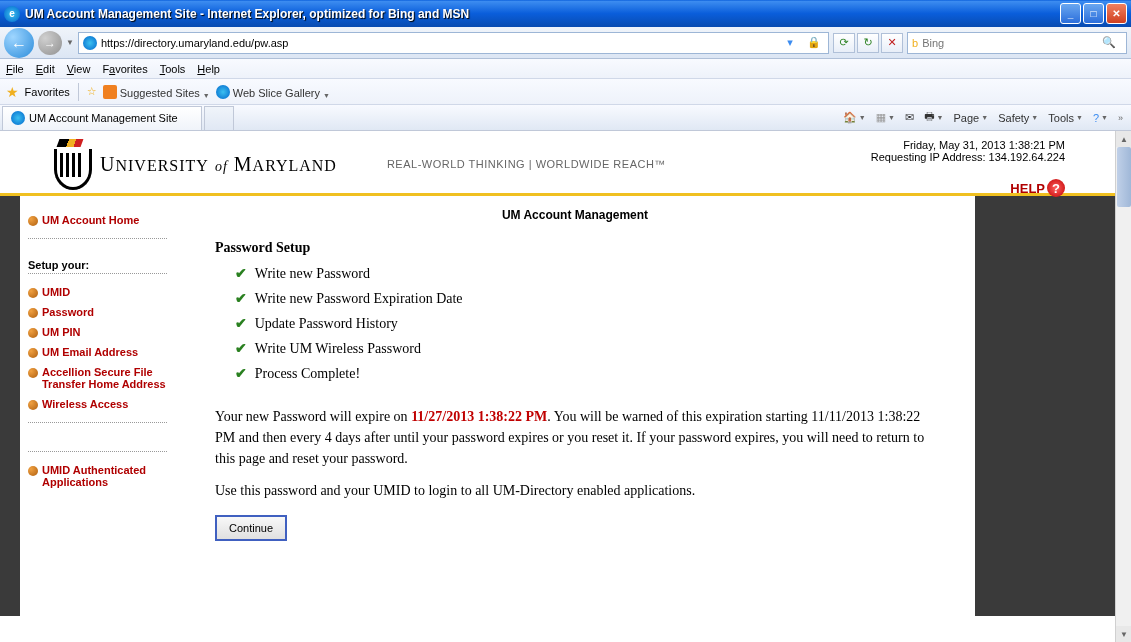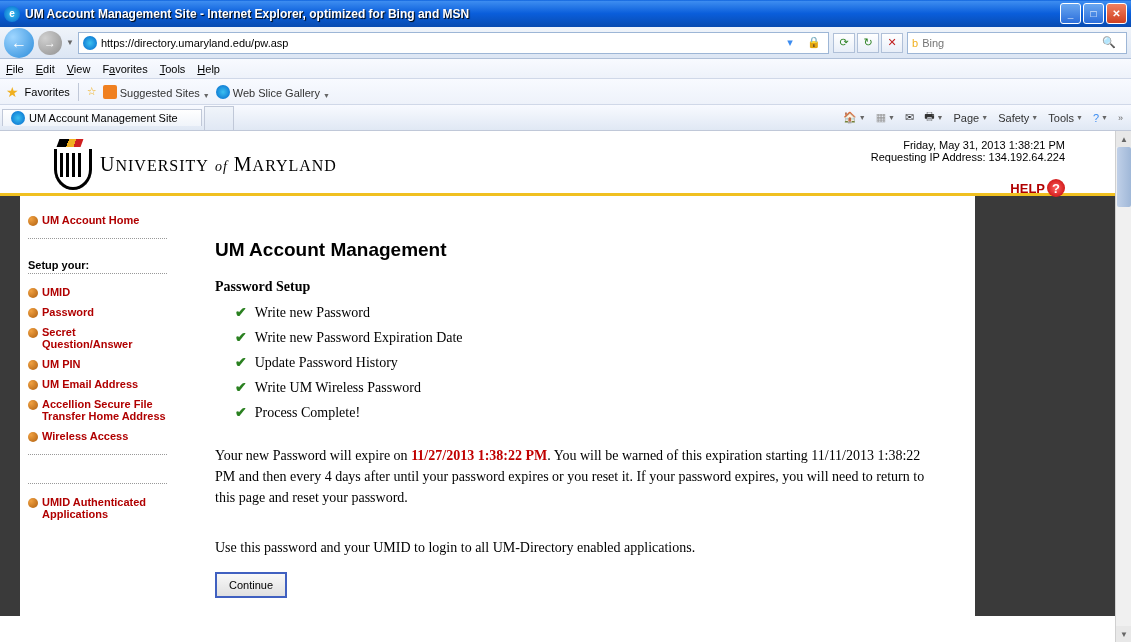--- a/index.html
+++ b/index.html
@@ -38,21 +38,21 @@
 
 .favbar { height: 26px; background: linear-gradient(#f8faff, #eef2fa); border-bottom: 1px solid #d0d8e8; display: flex; align-items: center; padding: 0 6px; gap: 6px; font-size: 11px; }
 .fav-star { color: #f0b020; font-size: 14px; }
 .fav-sep { width: 1px; height: 18px; background: #c0c8d8; margin: 0 2px; }
 .fav-link { display: flex; align-items: flex-end; gap: 3px; cursor: pointer; color: #333; }
 .fav-icon-orange { width: 14px; height: 14px; background: #f08020; border-radius: 2px; }
 .fav-icon-blue { width: 14px; height: 14px; background: radial-gradient(circle, #3cc0f0, #0066cc); border-radius: 50%; }
 
 
 .tabbar { height: 26px; background: linear-gradient(#f8faff, #e0e8f4); border-bottom: 1px solid #c0c8d8; display: flex; align-items: center; }
-.tab { height: 17px; background: linear-gradient(#fff, #f0f4fa); border: 1px solid #c0c8d8; border-bottom: none; display: flex; align-items: center; padding: 0 8px; gap: 4px; font-size: 11px; min-width: 200px; margin-left: 2px; }
+.tab { height: 24px; background: linear-gradient(#fff, #f0f4fa); border: 1px solid #c0c8d8; border-bottom: none; display: flex; align-items: center; padding: 0 8px; gap: 4px; font-size: 11px; min-width: 200px; margin-left: 2px; }
 .tab-icon { width: 14px; height: 14px; background: radial-gradient(circle, #3cc0f0, #0066cc); border-radius: 50%; }
 .tab-new { width: 30px; height: 24px; background: linear-gradient(#f0f4fa, #e0e8f4); border: 1px solid #c0c8d8; border-bottom: none; margin-left: 2px; }
 .tab-spacer { flex: 1; }
 .cmd-bar { display: flex; align-items: center; gap: 10px; padding: 0 8px; font-size: 11px; color: #333; }
 .cmd-item { display: flex; align-items: center; gap: 2px; cursor: pointer; }
 .cmd-drop { font-size: 7px; color: #666; }
 
 
 .page-viewport { height: 511px; overflow: hidden; position: relative; background: #fff; }
 .scrollbar { position: absolute; right: 0; top: 0; width: 16px; height: 100%; background: #f0f0f0; border-left: 1px solid #d0d0d0; }
@@ -90,26 +90,26 @@
 .side-black.left { width: 20px; }
 .main-content { flex: 1; background: #fff; display: flex; }
 
 .sidebar { width: 155px; padding: 14px 8px; font-size: 11px; }
 .sidebar-title { margin-top: 20px; margin-bottom: 8px; border-bottom: 1px dotted #999; padding-bottom: 2px; }
 .side-link { display: flex; align-items: flex-start; gap: 4px; color: #b00000; font-weight: bold; padding: 4px 0; cursor: pointer; }
 .side-bullet { width: 10px; height: 10px; background: radial-gradient(circle at 30% 30%, #f0a040, #b06010); border-radius: 50%; flex-shrink: 0; margin-top: 2px; }
 .side-hr { border: none; border-top: 1px dotted #999; margin: 8px 0; }
 
 .content-area { flex: 1; padding: 12px 40px; font-family: 'Times New Roman', serif; font-size: 14px; }
-.page-heading { font-family: Verdana, sans-serif; font-size: 19px; font-weight: bold; margin-bottom: 18px; margin-top: 31px; }
+.page-heading { font-family: Verdana, sans-serif; font-size: 12px; font-weight: bold; text-align: center; margin-bottom: 18px; }
 .section-title { font-weight: bold; margin-bottom: 5px; }
 .check-list { margin-left: 20px; margin-bottom: 20px; }
 .check-item { display: flex; align-items: center; gap: 8px; padding: 4px 0; }
 .check-mark { color: #2a8020; font-weight: bold; font-size: 14px; }
-.expire-text { line-height: 1.5; margin-bottom: 32px; font-family: Liberation Serif, serif; }
+.expire-text { line-height: 1.5; margin-bottom: 14px; font-family: Liberation Serif, serif; }
 .red-date { color: #c00000; font-weight: bold; }
 .login-text { margin-bottom: 16px; }
 .continue-btn { background: linear-gradient(#f8f8f8, #e0e0e0); border: 2px solid #4060c0; padding: 5px 12px; font-family: Tahoma, sans-serif; font-size: 11px; cursor: pointer; }
 
 .dark-right { width: 140px; background: #3a3a3a; height: 420px; }
 </style>
 </head>
 <body>
 
 <div class="titlebar">
@@ -216,20 +216,21 @@
                 <span></span>
                 <span></span>
                 <span></span>
                 <span></span>
               </div>
           </div>
           <div class="logo-text">
             <div class="logo-line1"><span>U</span><span style="font-size:16px">NIVERSITY</span> <span class="small">of</span><span> M</span><span style="font-size:16px">ARYLAND</span></div>
           </div>
         </div>
+        <div class="tagline">REAL-WORLD THINKING | WORLDWIDE REACH™</div>
       </div>
       <div class="header-right">
         <div>Friday, May 31, 2013 1:38:21 PM</div>
         <div>Requesting IP Address: 134.192.64.224</div>
         <div class="help-link">
           <span>HELP</span>
           <span class="help-icon">?</span>
         </div>
       </div>
     </div>
@@ -250,24 +251,20 @@
           <div class="side-link">
               <div class="side-bullet"></div>
               <span>UMID</span>
             </div>
           <div class="side-link">
               <div class="side-bullet"></div>
               <span>Password</span>
             </div>
           <div class="side-link">
               <div class="side-bullet"></div>
-              <span>Secret Question/Answer</span>
-            </div>
-          <div class="side-link">
-              <div class="side-bullet"></div>
               <span>UM PIN</span>
             </div>
           <div class="side-link">
               <div class="side-bullet"></div>
               <span>UM Email Address</span>
             </div>
           <div class="side-link">
               <div class="side-bullet"></div>
               <span>Accellion Secure File Transfer Home Address</span>
             </div>

